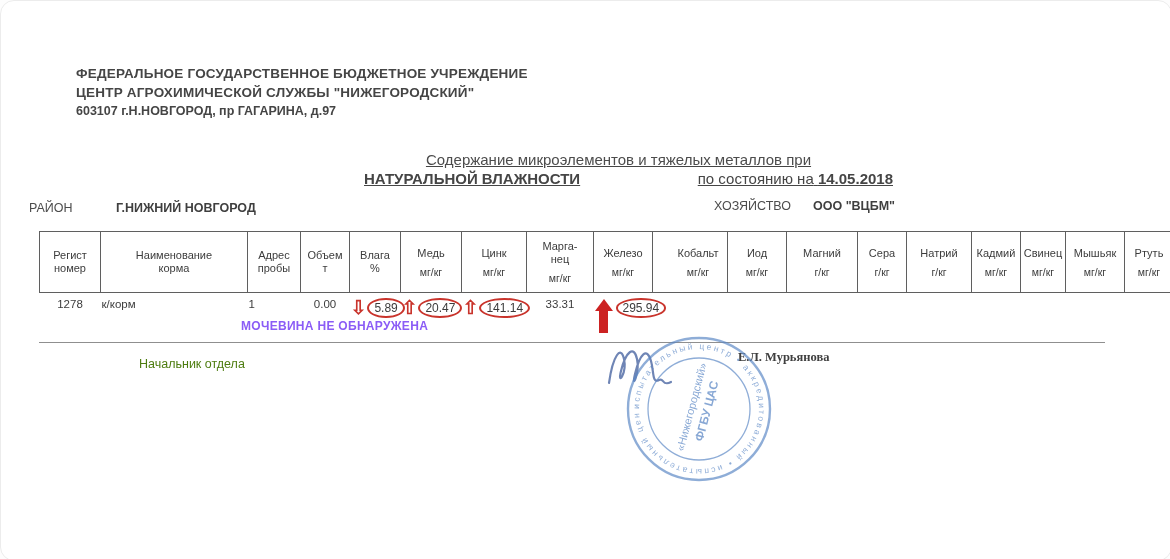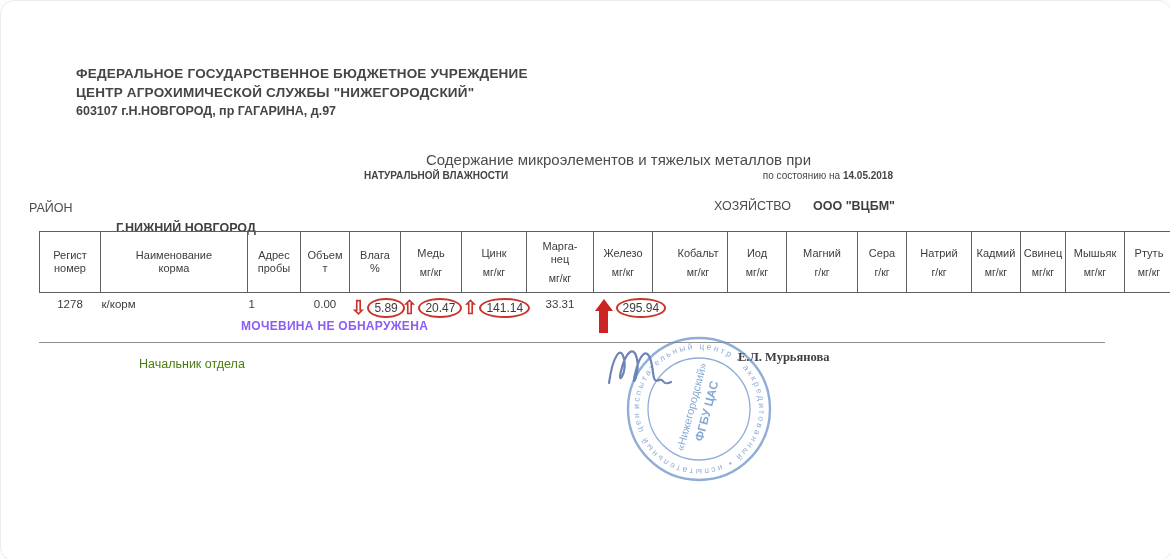--- a/index.html
+++ b/index.html
@@ -7,23 +7,23 @@
     position:relative;width:1170px;height:559px;background:#ffffff;
     border:1px solid #ececec;border-radius:14px;overflow:hidden;
     font-family:"Liberation Sans", sans-serif;color:#454545;
   }
   .abs{position:absolute;}
   
   .org{left:75px;top:63px;font-weight:bold;line-height:19px;}
   .org .l1,.org .l2{font-size:13.5px;letter-spacing:.2px;}
   .org .l3,.org .l4{font-size:12.5px;}
   
-  .title{left:335px;top:150px;width:565px;text-align:center;}
+  .title{left:335px;top:150px;width:565px;text-align:center;text-decoration:underline;}
   .title .t1{font-size:15px;color:#4c4c4c;}
-  .title .t2{display:flex;justify-content:space-between;padding:2px 8px 0 28px;font-size:10px;}
+  .title .t2{display:flex;justify-content:space-between;padding:2px 8px 0 28px;font-size:15px;}
   .title .t2 .bold{font-weight:bold;}
   
   .meta-label{font-size:12.5px;color:#4c4c4c;}
   .meta-value{font-size:12.5px;font-weight:bold;color:#3f3f3f;}
   
   table.grid{border-collapse:collapse;table-layout:fixed;width:1121px;}
   table.grid th{
     border:1.4px solid #5f5f5f;height:58px;vertical-align:middle;
     font-weight:normal;color:#3c3c3c;padding:1px 0;
   }
@@ -64,21 +64,21 @@
     <div class="t2">
       <span class="bold">НАТУРАЛЬНОЙ ВЛАЖНОСТИ</span>
       <span>
         <span>по состоянию на</span>
         <span class="bold">14.05.2018</span>
       </span>
     </div>
   </div>
 
   <div class="abs meta-label" style="left:28px;top:200px;">РАЙОН</div>
-  <div class="abs meta-value" style="left:115px;top:200px;margin-top:20px;">Г.НИЖНИЙ НОВГОРОД</div>
+  <div class="abs meta-value" style="left:115px;top:200px;">Г.НИЖНИЙ НОВГОРОД</div>
   <div class="abs meta-label" style="left:713px;top:198px;">ХОЗЯЙСТВО</div>
   <div class="abs meta-value" style="left:812px;top:198px;">ООО "ВЦБМ"</div>
 
   <table class="grid abs" style="left:38px;top:230px;">
     <thead>
       <tr>
           <th style="width: 60px;">
             <div class="h-label">Регист
 номер</div>
           </th>

